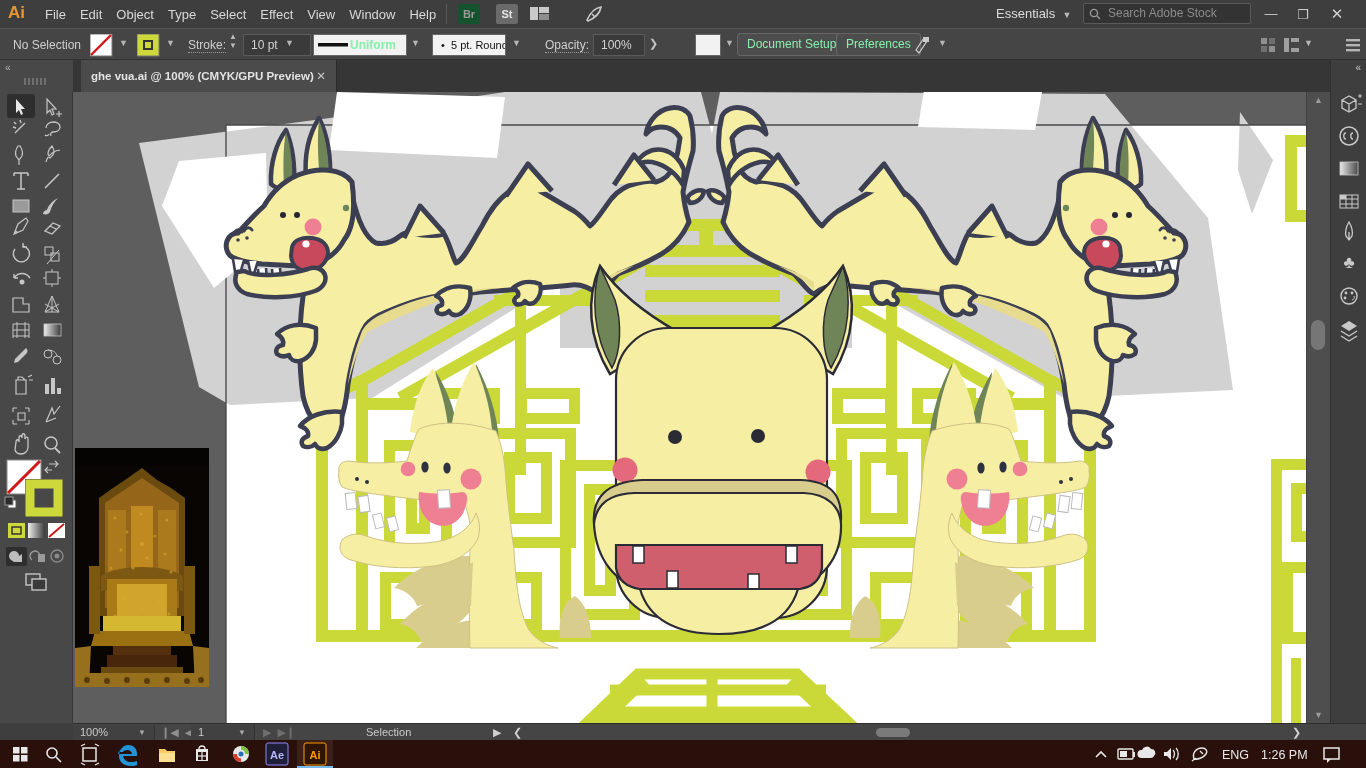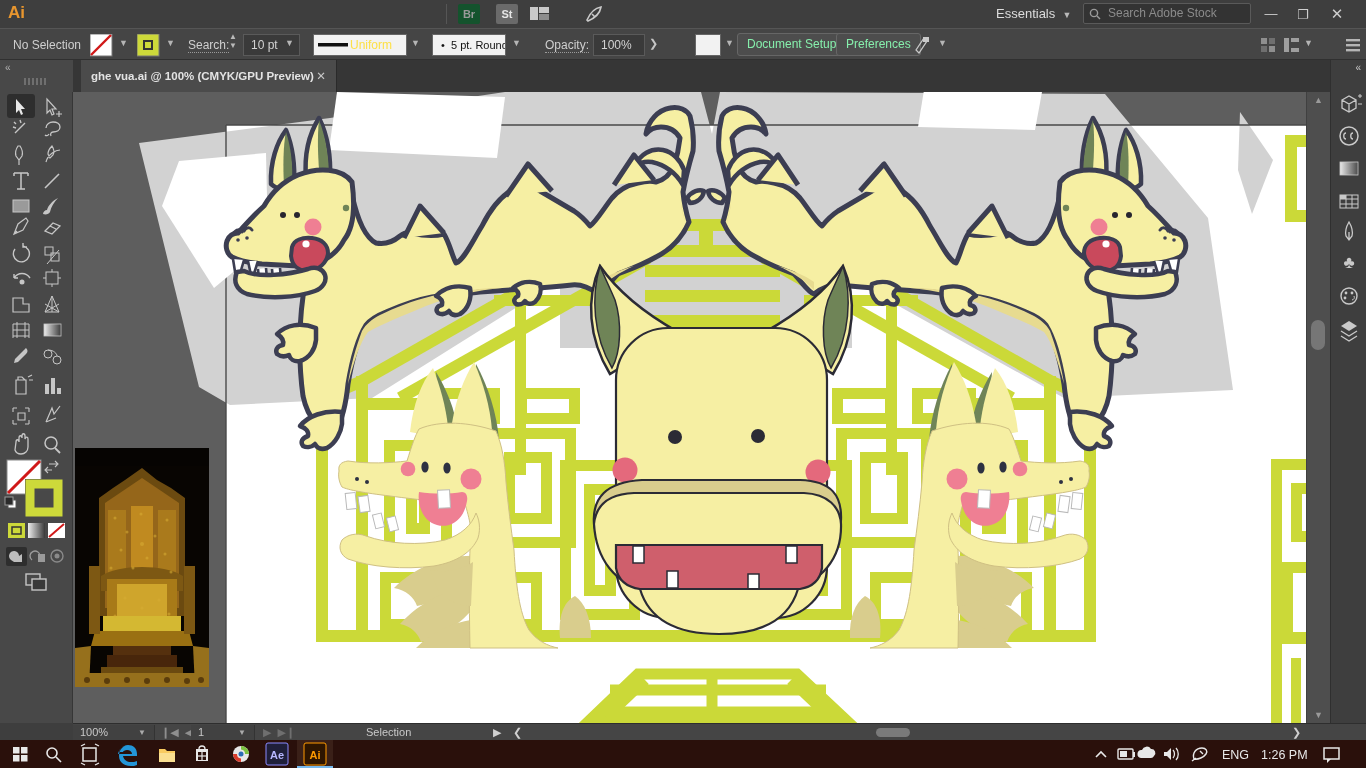--- a/index.html
+++ b/index.html
@@ -41,20 +41,21 @@
 .sbox{position:absolute;top:1px;height:15px;background:#414141;border-right:1px solid #333;line-height:15px;padding-left:7px;}
 
 #taskbar{left:0;top:740px;width:1366px;height:28px;background:#2a100b;color:#efefef;}
 </style>
 </head>
 <body>
 <div id="app">
 
   <div id="menubar" class="abs">
     <span class="ai">Ai</span>
+    <div class="menus"><span>File</span><span>Edit</span><span>Object</span><span>Type</span><span>Select</span><span>Effect</span><span>View</span><span>Window</span><span>Help</span></div>
     <div class="sep" style="left:446px;"></div>
     <div class="mbtn" style="left:458px;">Br</div>
     <div class="mbtn" style="left:496px;background:#6a6a6a;color:#e6e6e6;">St</div>
     <svg class="abs" style="left:530px;top:7px;" width="30" height="14">
         <rect x="0" y="0" width="8" height="13" fill="#c9c9c9"></rect>
         <rect x="9" y="0" width="10" height="6" fill="#c9c9c9"></rect>
         <rect x="9" y="7" width="10" height="6" fill="#8d8d8d"></rect>
       </svg>
     <svg class="abs" style="left:584px;top:5px;" width="20" height="18">
         <path d="M3,15 C6,8 11,3 17,2 C16,8 11,13 4,16 Z M8,9 L11,12" fill="none" stroke="#c9c9c9" stroke-width="1.6"></path>
@@ -75,28 +76,28 @@
     <svg class="abs" style="left:90px;top:5px;" width="23" height="23">
         <rect x="0" y="0" width="22" height="22" fill="#fff" stroke="#777"></rect>
         <line x1="1" y1="21" x2="21" y2="1" stroke="#d01818" stroke-width="2.4"></line>
       </svg>
     <span class="chev" style="left:119px;">▼</span>
     <svg class="abs" style="left:137px;top:5px;" width="23" height="23">
         <rect x="0" y="0" width="22" height="22" fill="#cdd93a" stroke="#777"></rect>
         <rect x="7" y="7" width="8" height="8" fill="none" stroke="#333" stroke-width="2"></rect>
       </svg>
     <span class="chev" style="left:166px;">▼</span>
-    <span class="cb-label" style="left:188px;border-bottom:1px dotted #9a9a9a;">Search:</span>
+    <span class="cb-label" style="left:188px;border-bottom:1px dotted #9a9a9a;">Stroke:</span>
     <span class="abs" style="left:229px;top:3px;color:#b9b9b9;font-size:8px;">▲<br>▼</span>
-    <div class="ddark" style="left:243px;width:57px;">10 pt</div>
+    <div class="ddark" style="left:243px;width:68px;">10 pt</div>
     <span class="chev" style="left:285px;">▼</span>
     <div class="dwhite" style="left:313px;width:94px;"><svg width="32" height="8" style="margin-left:4px;">
           <rect x="0" y="2" width="30" height="3.5" fill="#111"></rect>
         </svg></div>
-    <span class="abs" style="left:350px;top:9px;color:#fde047;font-size:12px;">Uniform</span>
+    <span class="abs" style="left:350px;top:9px;color:#86efac;font-size:12px;font-weight:bold;">Uniform</span>
     <span class="chev" style="left:411px;">▼</span>
     <div class="dwhite" style="left:432px;width:74px;padding-left:8px;font-size:11px;">•&nbsp; 5 pt. Round</div>
     <span class="chev" style="left:512px;">▼</span>
     <span class="cb-label" style="left:545px;border-bottom:1px dotted #9a9a9a;">Opacity:</span>
     <div class="ddark" style="left:593px;width:52px;">100%</div>
     <span class="abs" style="left:649px;top:8px;color:#c5c5c5;font-size:11px;">❯</span>
     <span class="cb-label" style="left:663px;margin-top:40px;">Style:</span>
     <div class="dwhite" style="left:695px;width:26px;"></div>
     <span class="chev" style="left:725px;">▼</span>
     <div class="cbtn" style="left:737px;">Document Setup</div>

